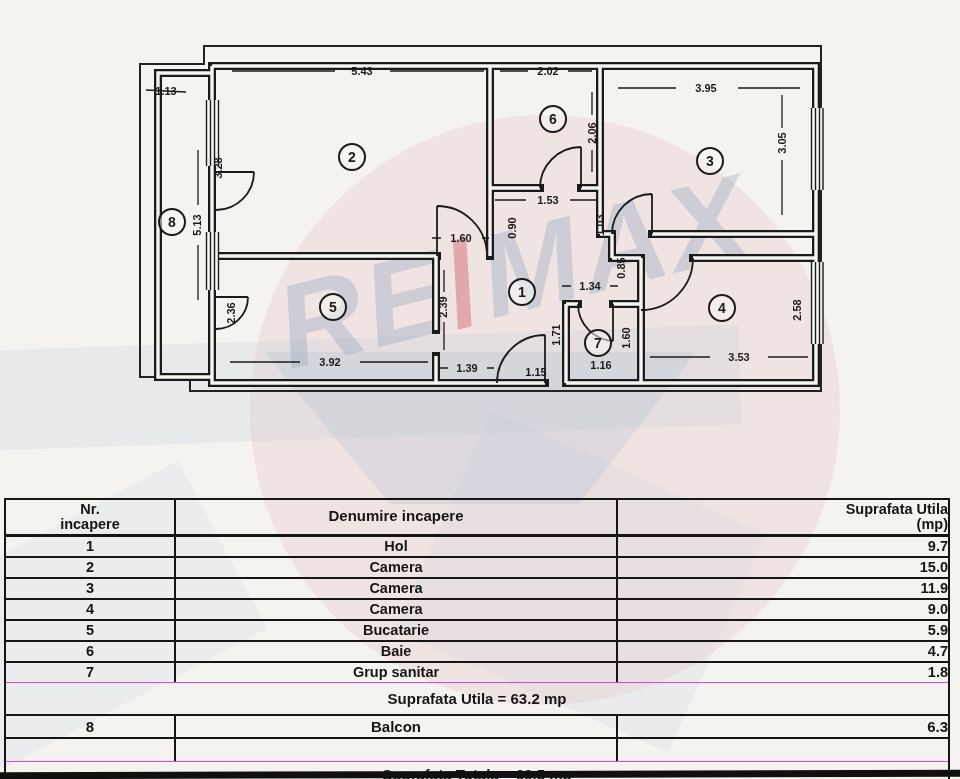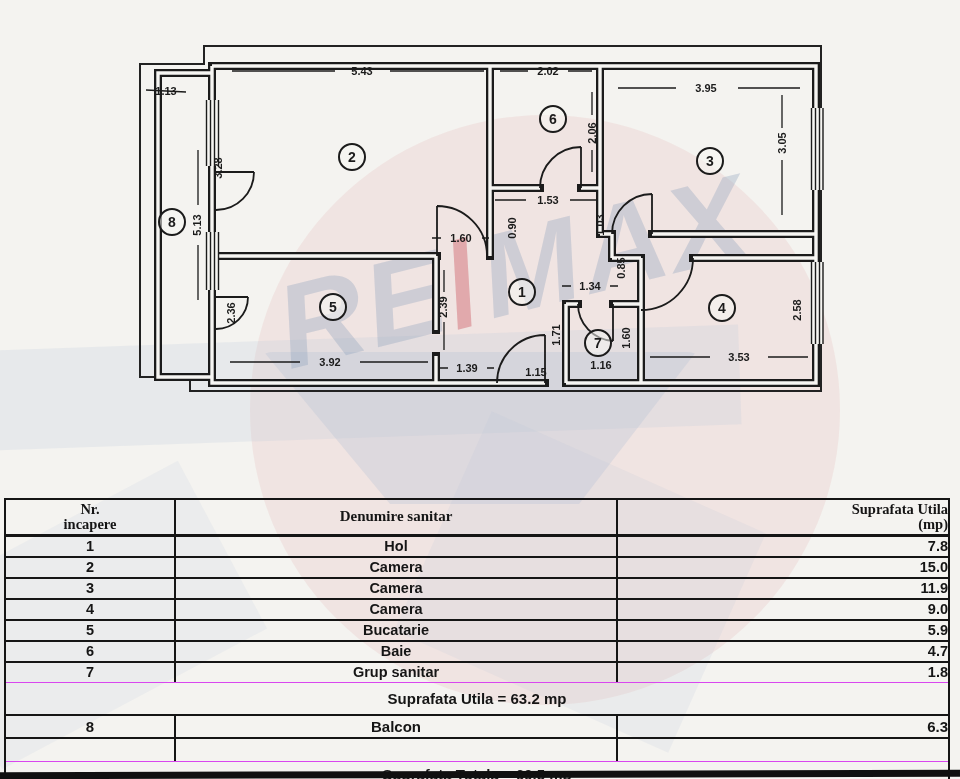--- a/index.html
+++ b/index.html
@@ -28,21 +28,21 @@
   
   .plan{position:absolute;left:0;top:0;width:960px;height:505px;}
   .plan svg{display:block;}
   .dim{font-size:11px;font-weight:bold;fill:#1b1b1b;}
   .rnum{font-size:14px;font-weight:bold;fill:#1b1b1b;}
 
   
   .tbl{position:absolute;left:4px;top:498px;width:942px;border:2px solid #151515;
        font-weight:bold;font-size:15px;background:transparent;}
   .trow{display:flex;border-top:2px solid #151515;}
-  .trow:first-child{border-top:none;font-family:Liberation Serif, serif;}
+  .trow:first-child{border-top:none;}
   .c1{width:168px;flex:none;text-align:center;}
   .c2{width:440px;flex:none;text-align:center;border-left:2px solid #151515;}
   .c3{flex:1;text-align:right;border-left:2px solid #151515;}
   .hdr{height:34px;border-bottom:1px solid #151515;}
   .hdr .c1,.hdr .c3{line-height:15px;padding-top:2px;font-size:14.5px;}
   .hdr .c2{line-height:32px;}
   .r{height:19px;line-height:19px;font-size:14.5px;}
   .full{display:block;text-align:center;border-top:1px solid #d946ef;}
   .sub{height:31px;line-height:31px;font-size:15px;}
   .r8{height:21px;line-height:21px;}
@@ -220,31 +220,31 @@
   </svg>
   </div>
 
   <div class="tbl">
 
     <div class="trow hdr">
       <div class="c1">
         <div>Nr.</div>
         <div>incapere</div>
       </div>
-      <div class="c2">Denumire sanitar</div>
+      <div class="c2">Denumire incapere</div>
       <div class="c3">
         <div>Suprafata Utila</div>
         <div>(mp)</div>
       </div>
     </div>
 
     <div class="trow r">
       <div class="c1">1</div>
       <div class="c2">Hol</div>
-      <div class="c3">7.8</div>
+      <div class="c3">9.7</div>
     </div>
     <div class="trow r">
       <div class="c1">2</div>
       <div class="c2">Camera</div>
       <div class="c3">15.0</div>
     </div>
     <div class="trow r">
       <div class="c1">3</div>
       <div class="c2">Camera</div>
       <div class="c3">11.9</div>

